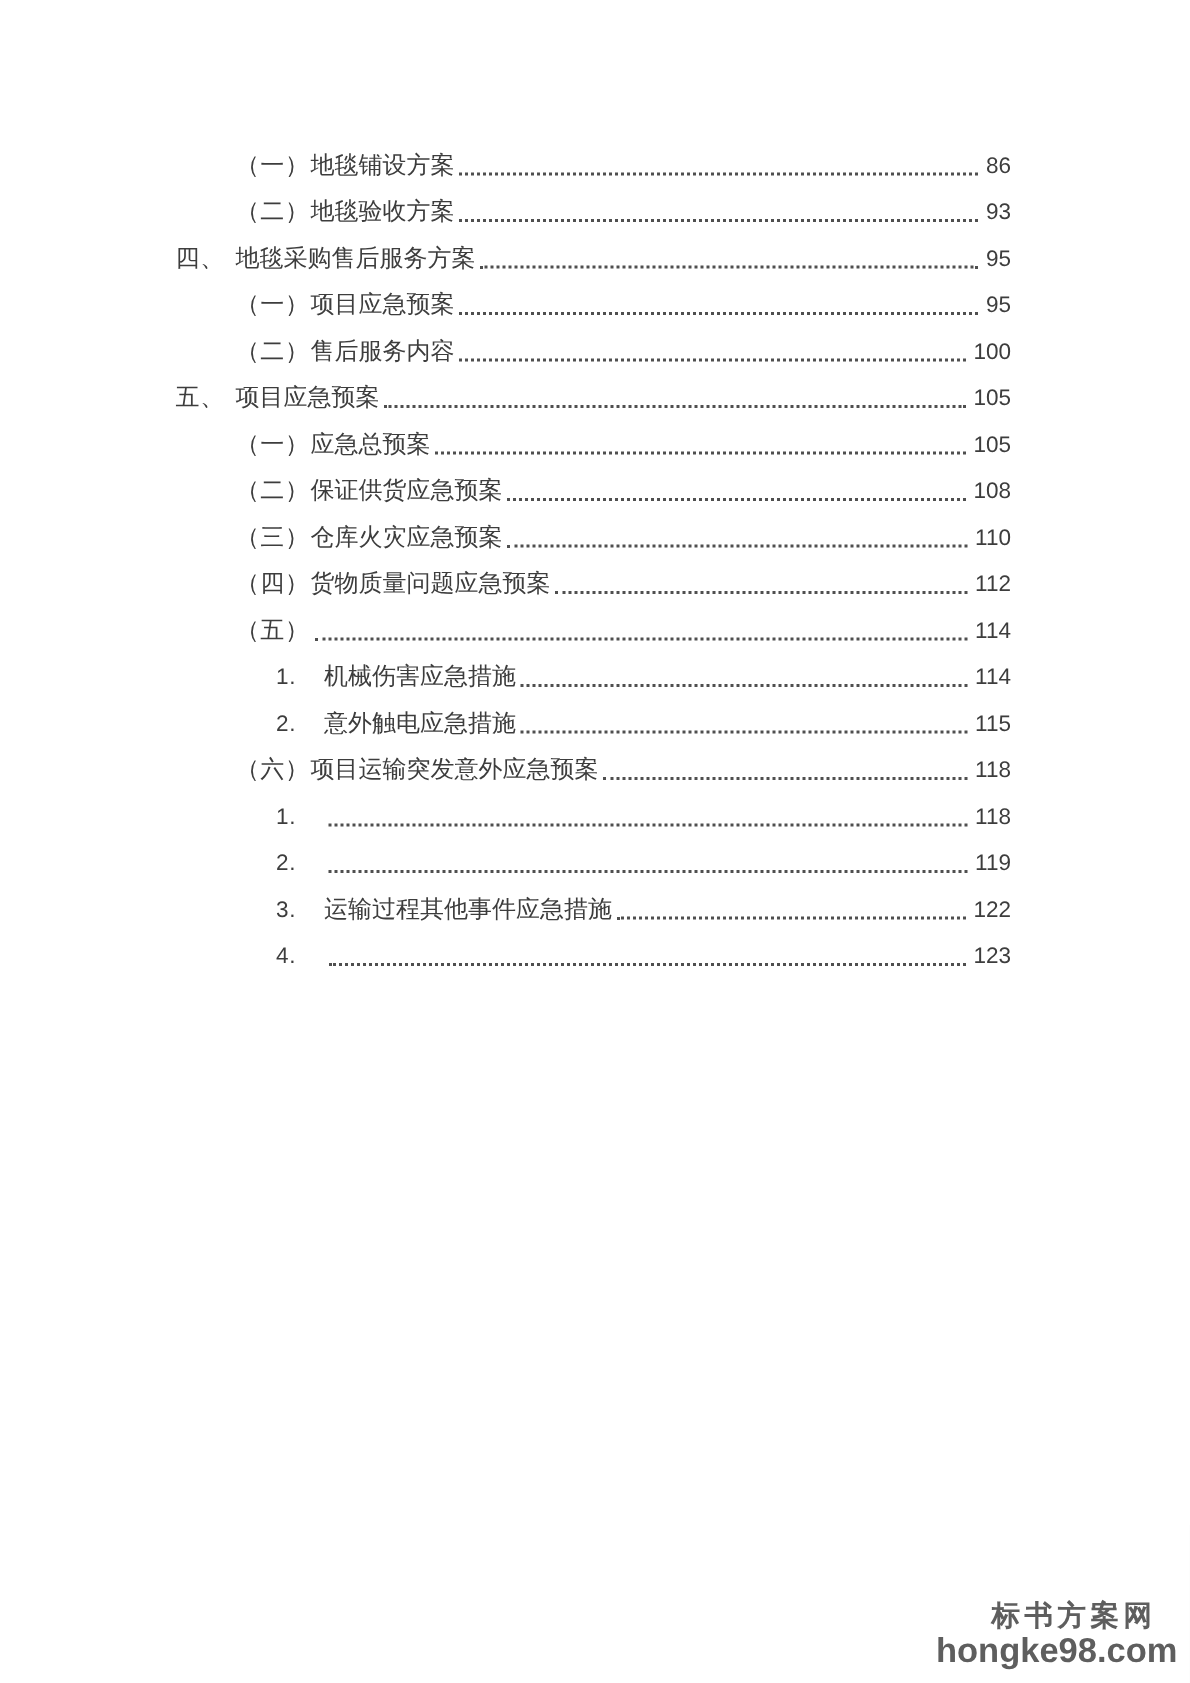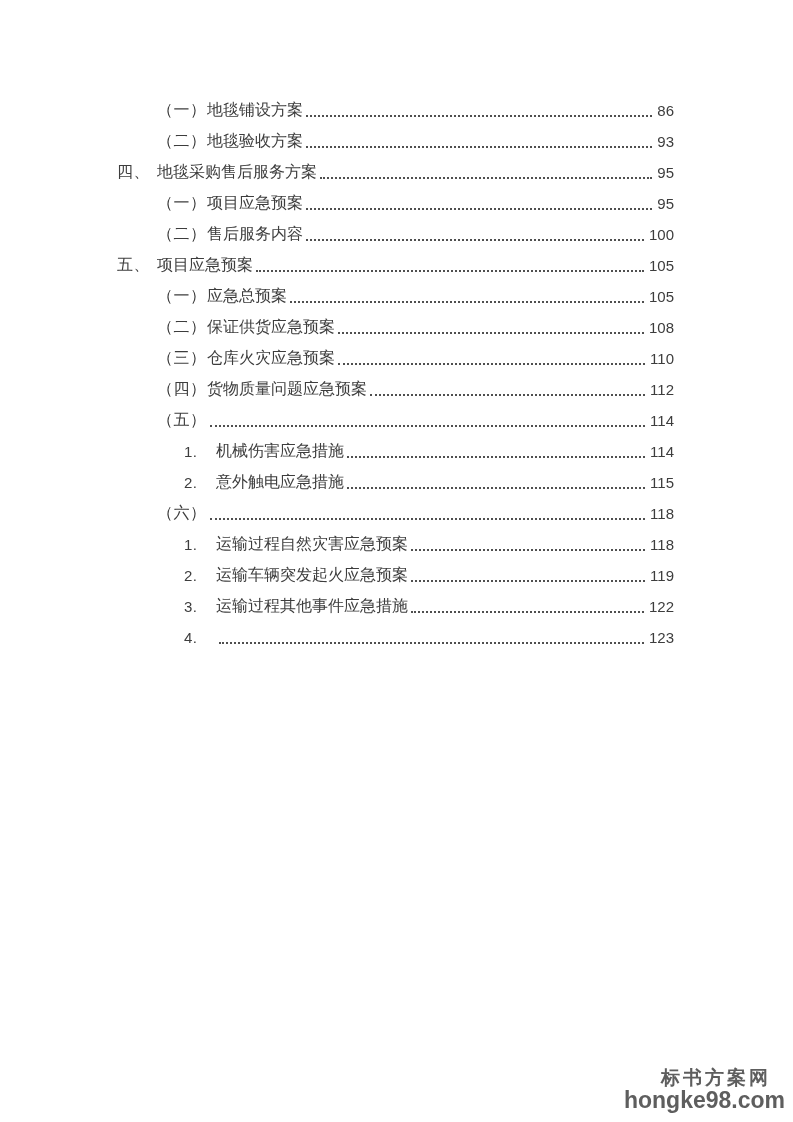--- a/index.html
+++ b/index.html
@@ -163,32 +163,31 @@
       <span class="pagenum">114</span>
     </div>
       <div class="toc-row lv3">
       <span class="prefix">2.</span>
       <span class="title">意外触电应急措施</span>
       <span class="leader"></span>
       <span class="pagenum">115</span>
     </div>
       <div class="toc-row lv2">
       <span class="prefix">（六）</span>
+      <span class="title">项目运输突发意外应急预案</span>
       <span class="leader"></span>
       <span class="pagenum">118</span>
     </div>
       <div class="toc-row lv3">
       <span class="prefix">1.</span>
-      <span class="title">运输过程自然灾害应急预案</span>
       <span class="leader"></span>
       <span class="pagenum">118</span>
     </div>
       <div class="toc-row lv3">
       <span class="prefix">2.</span>
-      <span class="title">运输车辆突发起火应急预案</span>
       <span class="leader"></span>
       <span class="pagenum">119</span>
     </div>
       <div class="toc-row lv3">
       <span class="prefix">3.</span>
       <span class="title">运输过程其他事件应急措施</span>
       <span class="leader"></span>
       <span class="pagenum">122</span>
     </div>
       <div class="toc-row lv3">

